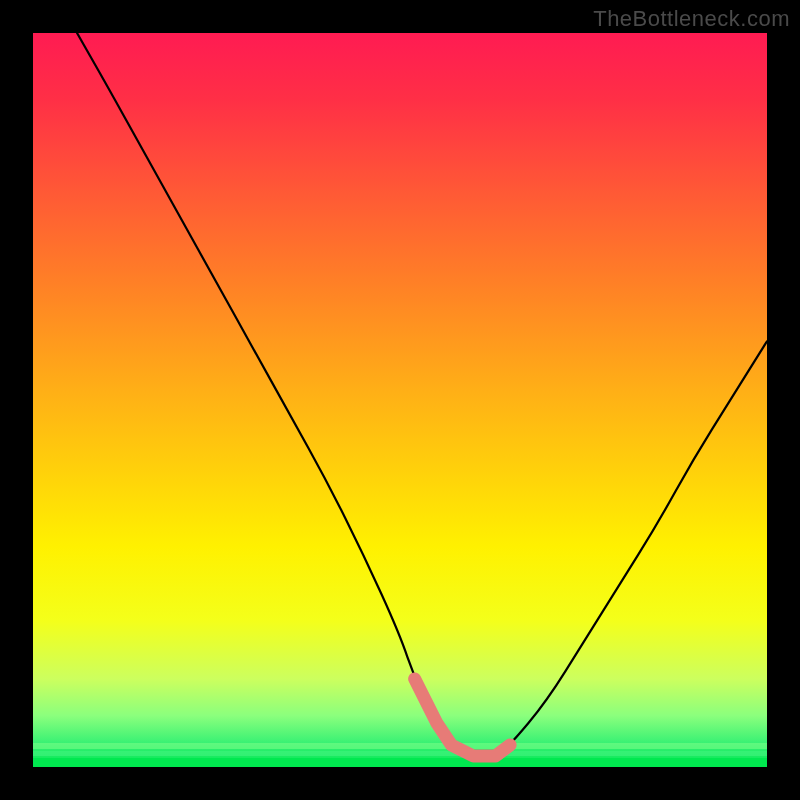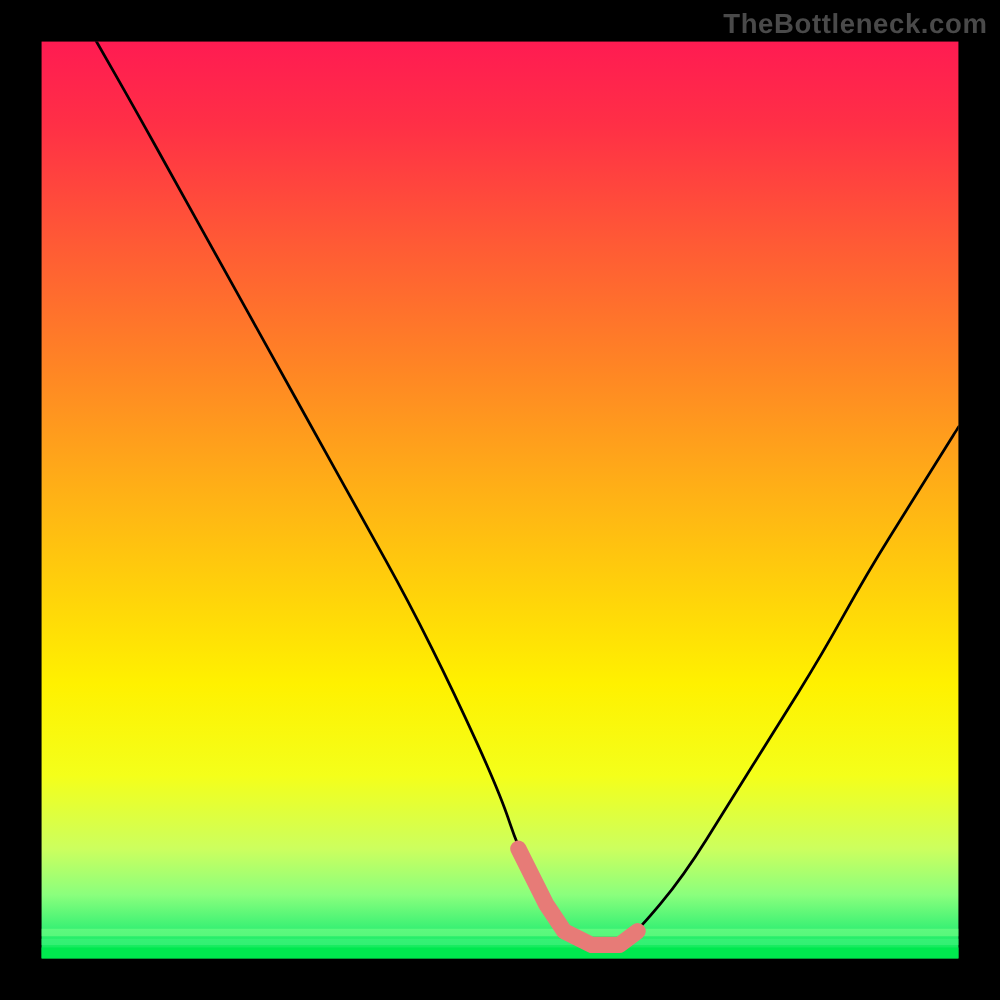--- a/index.html
+++ b/index.html
@@ -16,21 +16,21 @@
     width: 800px;
     height: 800px;
     background: #000;
   }
   .watermark {
     position: absolute;
     top: 6px;
     right: 10px;
     color: #4a4a4a;
     font-size: 22px;
-    font-weight: bold;
+    font-weight: normal;
     letter-spacing: 0.5px;
     user-select: none;
   }
   .plot {
     position: absolute;
     left: 33px;
     top: 33px;
     width: 734px;
     height: 734px;
     overflow: hidden;

